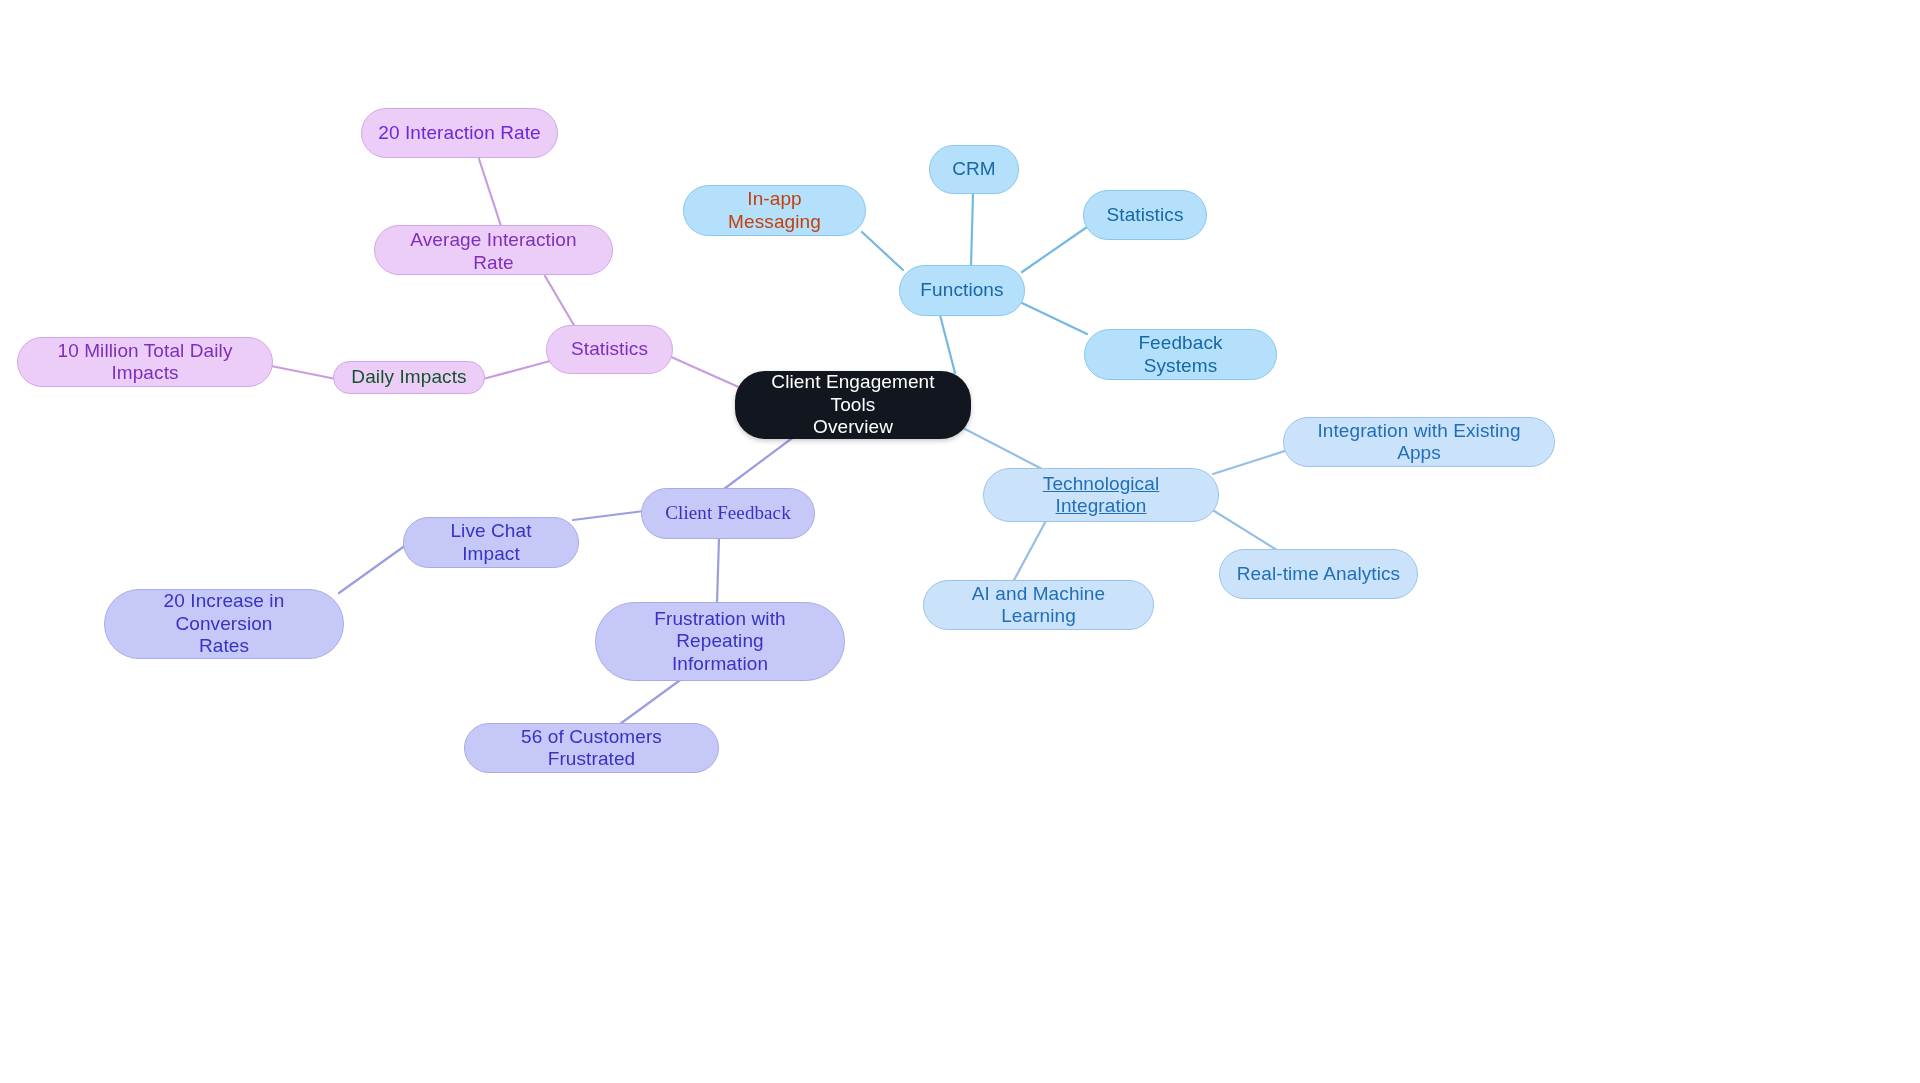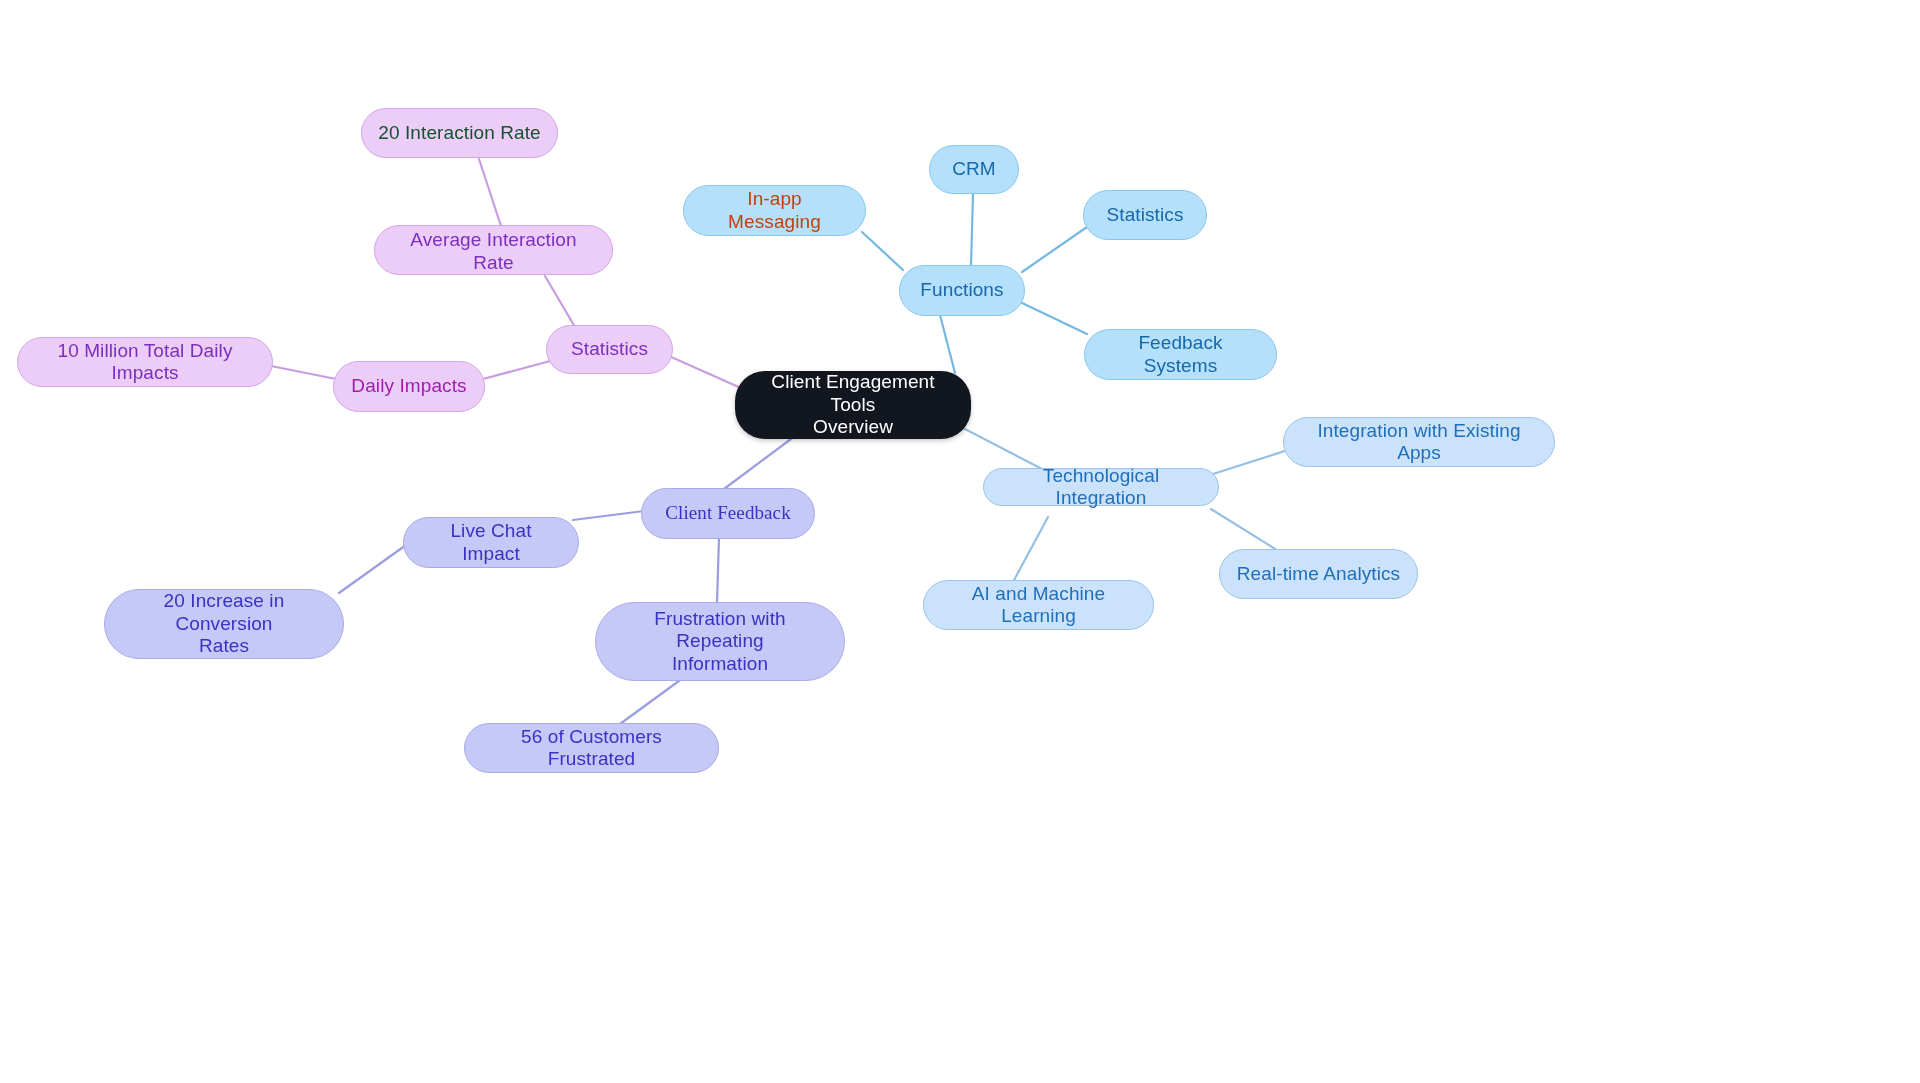--- a/index.html
+++ b/index.html
@@ -81,50 +81,50 @@
     </svg>
 
   <div class="node root" style="left: 735px; top: 371px; width: 236px; height: 68px; font-size: 19px; background: rgb(17, 22, 31); color: rgb(255, 255, 255);">
     <span>Client Engagement Tools
 Overview</span>
   </div>
 
   <div class="node" style="left: 546px; top: 325px; width: 127px; height: 49px; font-size: 19px; background: rgb(235, 205, 247); border-color: rgb(211, 166, 232); color: rgb(124, 47, 190);">
     <span>Statistics</span>
   </div>
-  <div class="node" style="left: 333px; top: 361px; width: 152px; height: 51px; font-size: 19px; background: rgb(235, 205, 247); border-color: rgb(211, 166, 232); color: #a21caf;">
+  <div class="node" style="left: 333px; top: 361px; width: 152px; height: 33px; font-size: 19px; background: rgb(235, 205, 247); border-color: rgb(211, 166, 232); color: #14532d;">
     <span>Daily Impacts</span>
   </div>
   <div class="node" style="left: 17px; top: 337px; width: 256px; height: 50px; font-size: 19px; background: rgb(235, 205, 247); border-color: rgb(211, 166, 232); color: rgb(124, 47, 190);">
     <span>10 Million Total Daily Impacts</span>
   </div>
   <div class="node" style="left: 374px; top: 225px; width: 239px; height: 50px; font-size: 19px; background: rgb(235, 205, 247); border-color: rgb(211, 166, 232); color: rgb(124, 47, 190); align-items: flex-end;">
     <span>Average Interaction Rate</span>
   </div>
-  <div class="node" style="left: 361px; top: 108px; width: 197px; height: 50px; font-size: 19px; background: rgb(235, 205, 247); border-color: rgb(211, 166, 232); color: #14532d; text-align: right;">
+  <div class="node" style="left: 361px; top: 108px; width: 197px; height: 50px; font-size: 19px; background: rgb(235, 205, 247); border-color: rgb(211, 166, 232); color: #6d28d9; text-align: right;">
     <span>20 Interaction Rate</span>
   </div>
 
   <div class="node" style="left: 899px; top: 265px; width: 126px; height: 51px; font-size: 19px; background: rgb(180, 224, 251); border-color: rgb(136, 200, 238); color: rgb(22, 104, 168);">
     <span>Functions</span>
   </div>
   <div class="node" style="left: 683px; top: 185px; width: 183px; height: 51px; font-size: 19px; background: rgb(180, 224, 251); border-color: rgb(136, 200, 238); color: #c2410c;">
     <span>In-app Messaging</span>
   </div>
   <div class="node" style="left: 929px; top: 145px; width: 90px; height: 49px; font-size: 19px; background: rgb(180, 224, 251); border-color: rgb(136, 200, 238); color: rgb(22, 104, 168);">
     <span>CRM</span>
   </div>
   <div class="node" style="left: 1083px; top: 190px; width: 124px; height: 50px; font-size: 19px; background: rgb(180, 224, 251); border-color: rgb(136, 200, 238); color: rgb(22, 104, 168);">
     <span>Statistics</span>
   </div>
   <div class="node" style="left: 1084px; top: 329px; width: 193px; height: 51px; font-size: 19px; background: rgb(180, 224, 251); border-color: rgb(136, 200, 238); color: rgb(22, 104, 168);">
     <span>Feedback Systems</span>
   </div>
 
-  <div class="node" style="left: 983px; top: 468px; width: 236px; height: 38px; font-size: 19px; background: rgb(203, 226, 251); border-color: rgb(157, 195, 234); color: rgb(31, 111, 186);">
+  <div class="node" style="left: 983px; top: 468px; width: 236px; height: 54px; font-size: 19px; background: rgb(203, 226, 251); border-color: rgb(157, 195, 234); color: rgb(31, 111, 186); text-decoration: underline;">
     <span>Technological Integration</span>
   </div>
   <div class="node" style="left: 1283px; top: 417px; width: 272px; height: 50px; font-size: 19px; background: rgb(203, 226, 251); border-color: rgb(157, 195, 234); color: rgb(31, 111, 186);">
     <span>Integration with Existing Apps</span>
   </div>
   <div class="node" style="left: 1219px; top: 549px; width: 199px; height: 50px; font-size: 19px; background: rgb(203, 226, 251); border-color: rgb(157, 195, 234); color: rgb(31, 111, 186);">
     <span>Real-time Analytics</span>
   </div>
   <div class="node" style="left: 923px; top: 580px; width: 231px; height: 50px; font-size: 19px; background: rgb(203, 226, 251); border-color: rgb(157, 195, 234); color: rgb(31, 111, 186);">
     <span>AI and Machine Learning</span>

